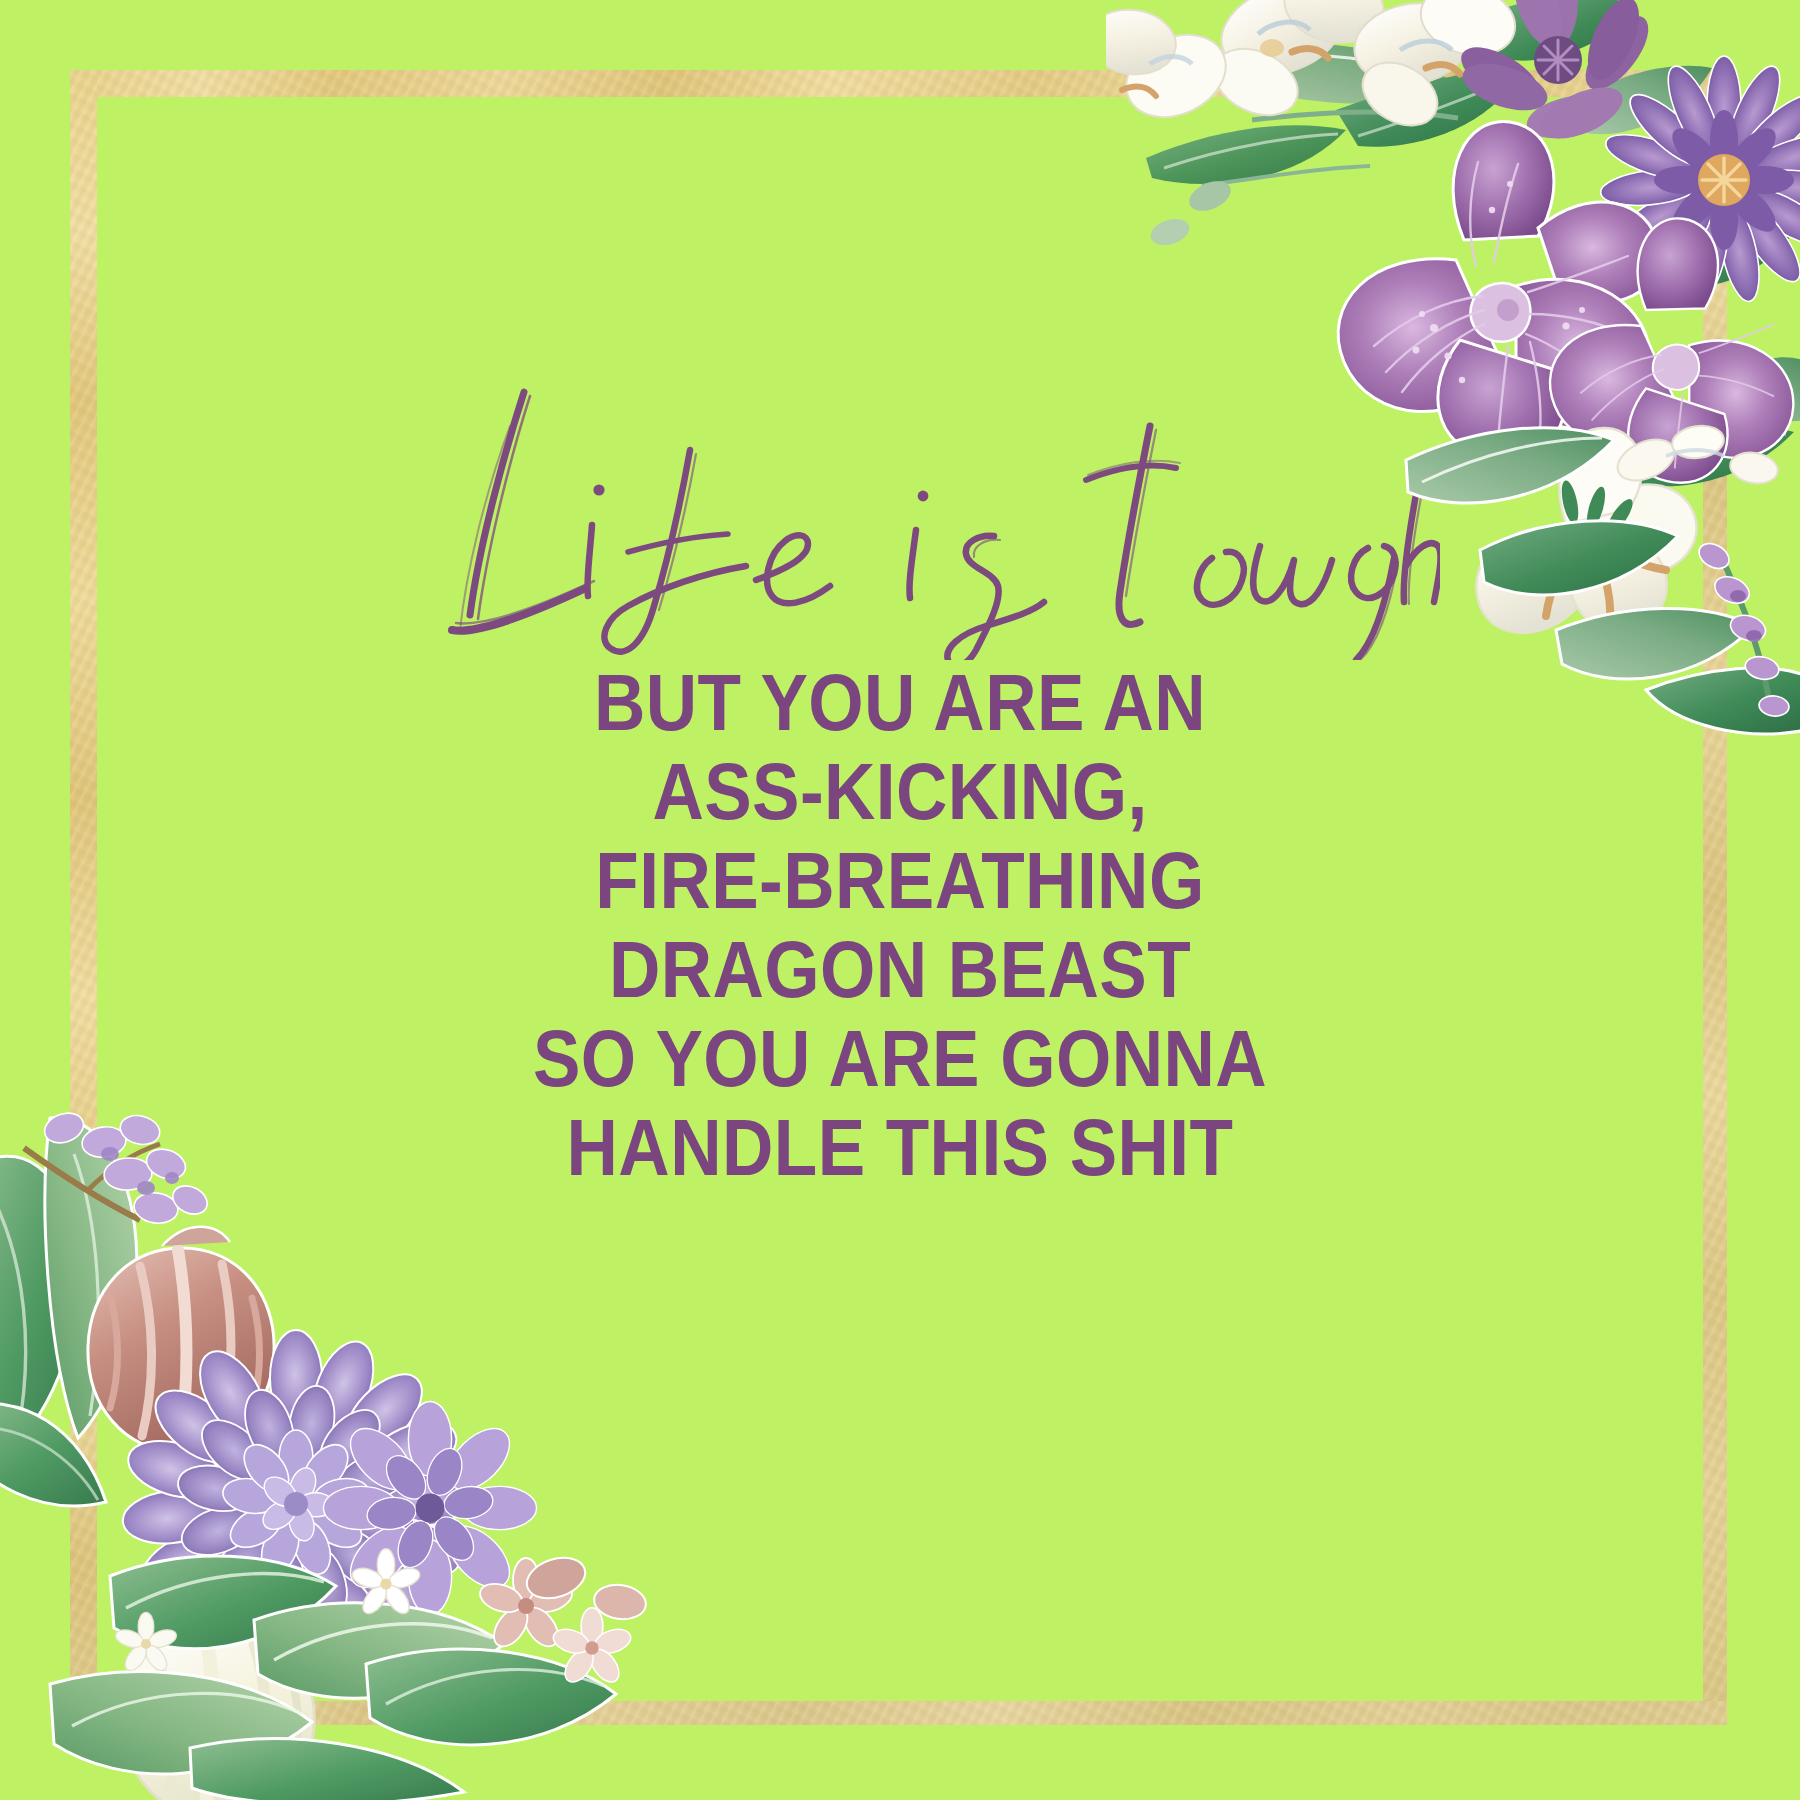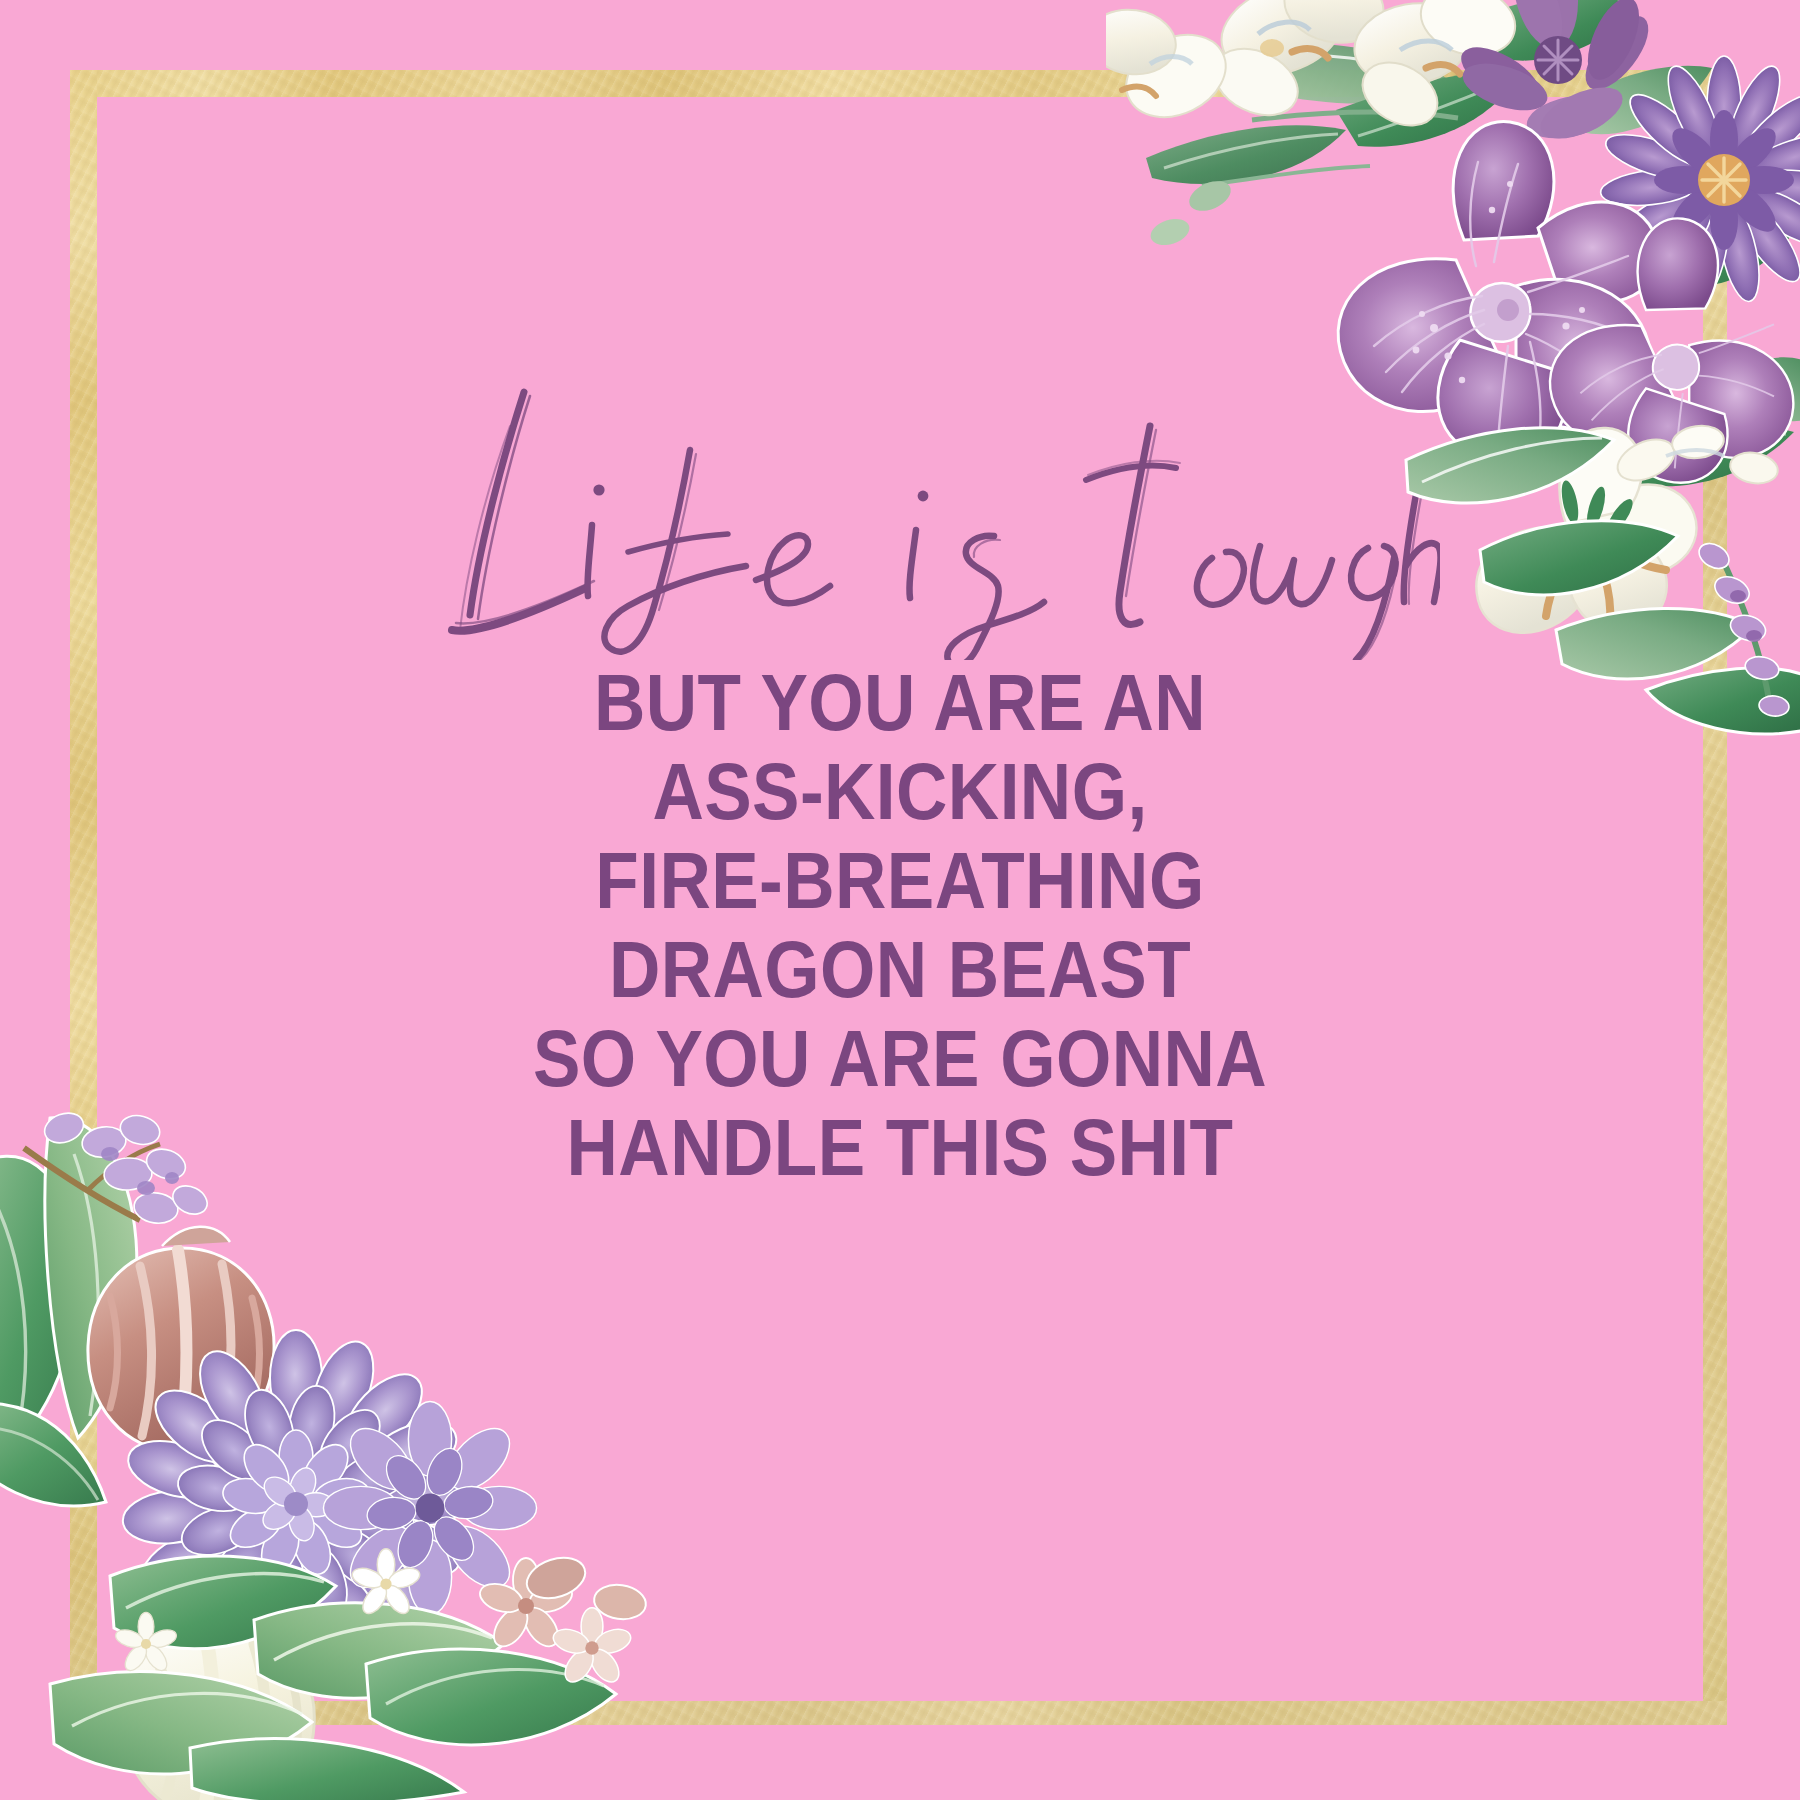--- a/index.html
+++ b/index.html
@@ -8,21 +8,21 @@
     background: #ffffff;
   }
   body {
     font-family: "Liberation Sans", sans-serif;
   }
 
   #poster {
     position: relative;
     width: 1800px;
     height: 1800px;
-    background: #f9a8d4;
+    background: #bef264;
     overflow: hidden;
   }
 
   
   .frame-bar {
     position: absolute;
     z-index: 3;
   }
   .frame-top {
     left: 70px;

